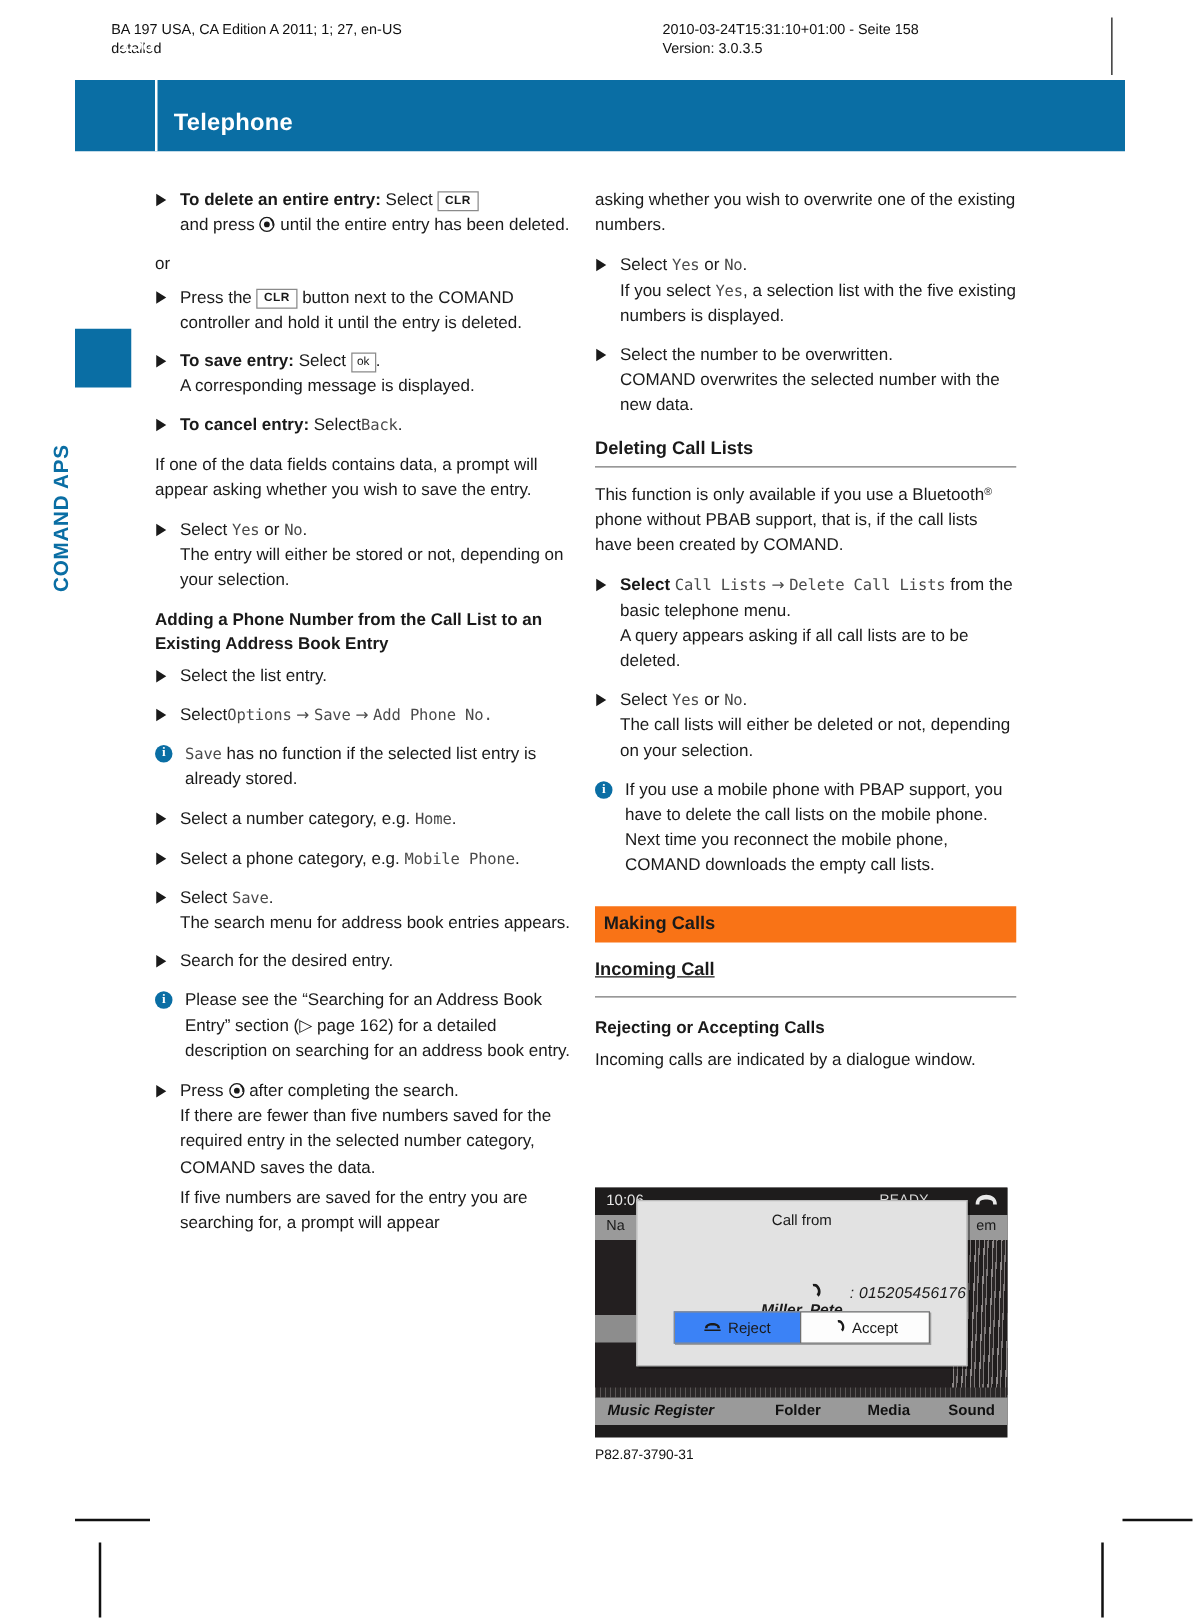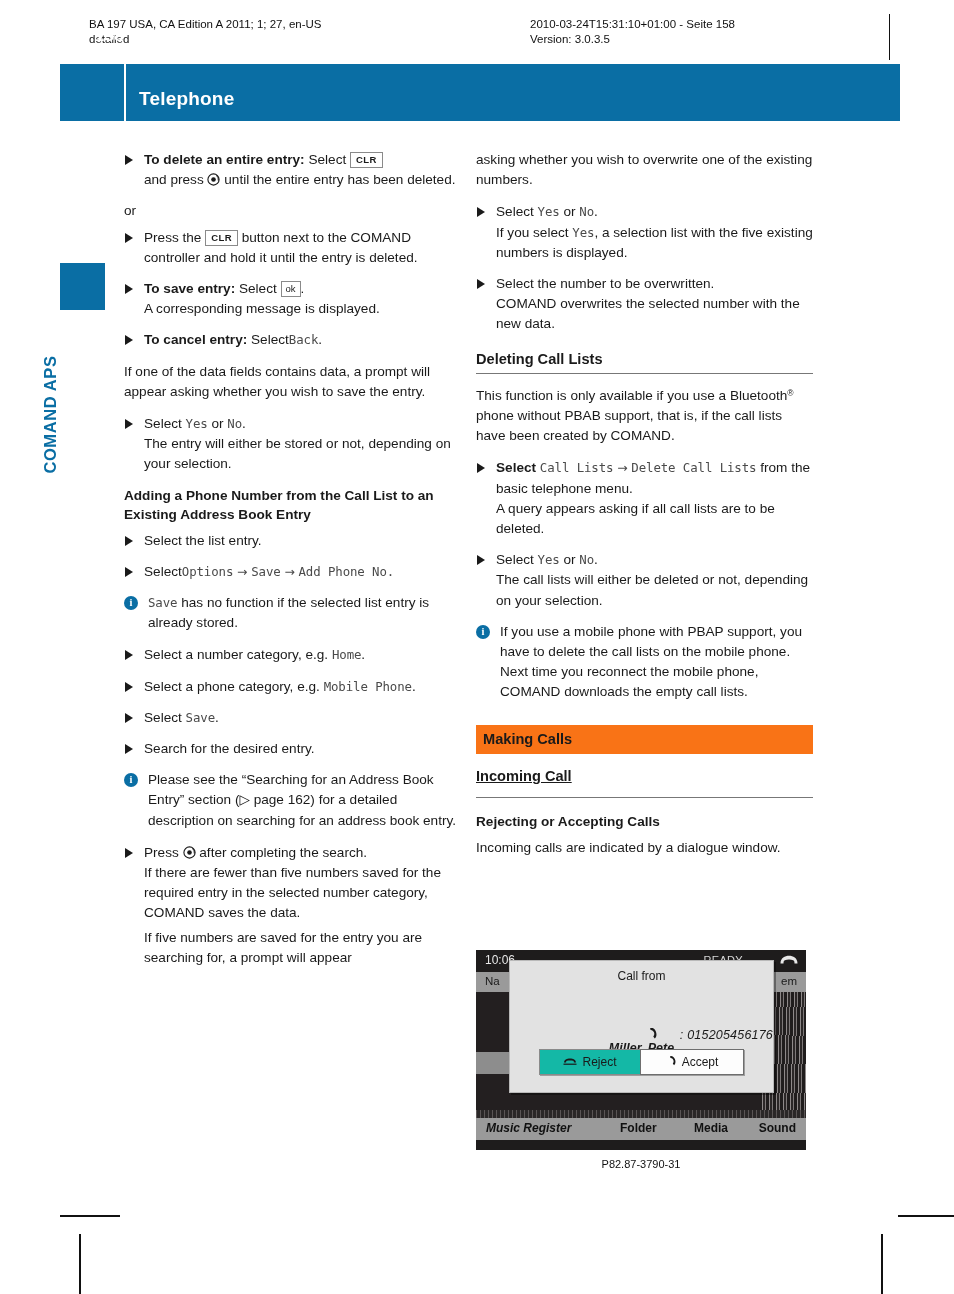--- a/index.html
+++ b/index.html
@@ -210,38 +210,38 @@
     color:#1a1a1a;
     margin-top:48px;
   }
   .dlg-numrow {
     position:absolute; top:64px; left:0; width:100%; text-align:right;
   }
   .dlg-handset { display:inline-block; width:16px; height:12px; vertical-align:-1px; margin-right:14px;}
   .dlg-num { font-size:12.5px; font-style:italic; letter-spacing:.2px; }
   .dlg-btns {
     position:absolute; left:29px; top:88px; width:205px; height:26px;
-    border:1px solid #8a8a8a; background:#14b8a6;
+    border:1px solid #8a8a8a; background:#3b82f6;
     box-shadow: 1px 1px 0 rgba(0,0,0,.3);
   }
   .dlg-btn-reject {
     position:absolute; left:0; top:0; width:100px; height:24px;
     text-align:center; font-size:12px; line-height:24px;
   }
   .dlg-btn-accept {
     position:absolute; left:100px; top:-1px; width:104px; height:26px;
     background:#fdfdfd; border:1px solid #6e6e6e;
     text-align:center; font-size:12px; line-height:24px;
   }
   .ic-reject { display:inline-block; width:14px; height:9px; vertical-align:0px; margin-right:5px;}
   .ic-accept { display:inline-block; width:11px; height:11px; vertical-align:-1px; margin-right:5px;}
 
   .figid {
     position:absolute; left:476px; top:1158px; width:330px;
-    text-align:center; font-size:11px; color:#111;
+    text-align:left; font-size:11px; color:#111;
   }
 </style>
 </head>
 <body>
 
 <div class="page">
 
   <div class="cmark" style="left:60px;top:48px;width:0;height:0;"></div>
   <div class="cmark" style="left:79px;top:1234px;width:1.5px;height:60px;"></div>
   <div class="cmark" style="left:60px;top:1215px;width:60px;height:1.5px;"></div>
@@ -350,20 +350,21 @@
     <div class="bullet">
       <span class="tri"></span>
       <span>Select a phone category, e.g.</span>
       <span class="ui">Mobile Phone</span><span>.</span>
     </div>
 
     <div class="bullet">
       <span class="tri"></span>
       <span>Select</span>
       <span class="ui">Save</span><span>.</span>
+      <span class="sub">The search menu for address book entries appears.</span>
     </div>
 
     <div class="bullet">
       <span class="tri"></span>
       <span>Search for the desired entry.</span>
     </div>
 
     <div class="note">
       <span class="iicon">i</span>
       <span>Please see the “Searching for an Address Book Entry” section (</span><span>▷ page 162</span><span>) for a detailed description on searching for an address book entry.</span>

